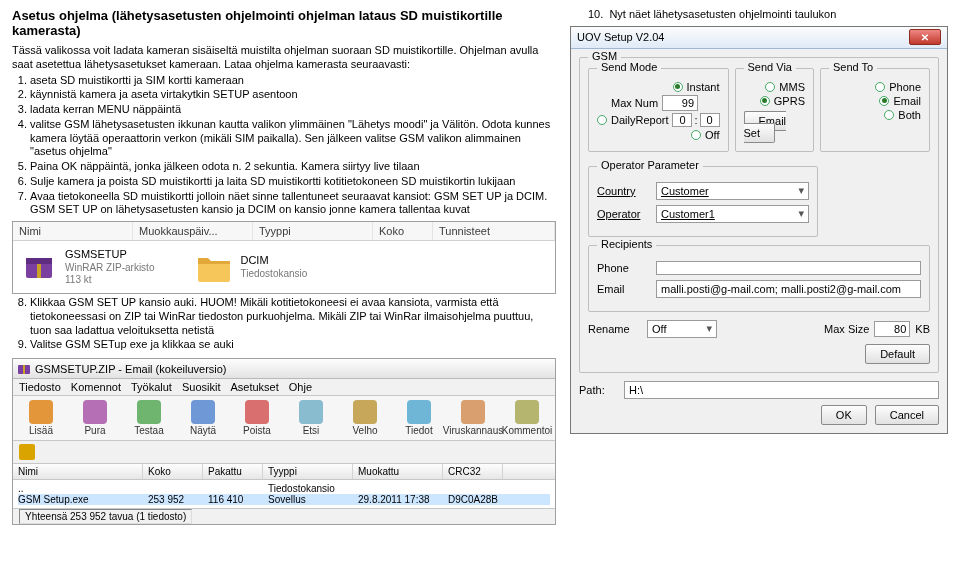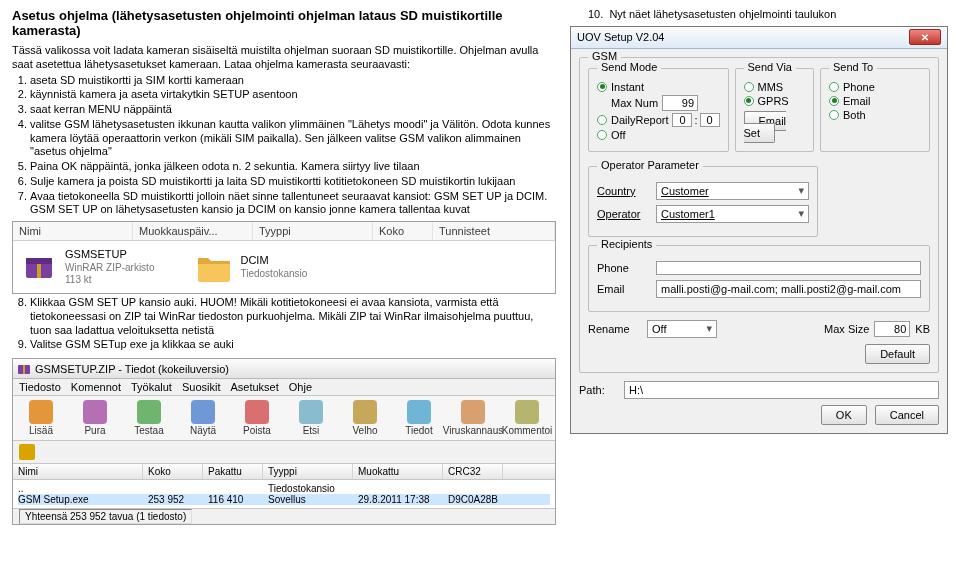--- a/index.html
+++ b/index.html
@@ -76,21 +76,21 @@
   .uov .closebtn{
     width:32px;height:16px; background:linear-gradient(#f08784,#c0392b);
     border:1px solid #8b2b22; border-radius:2px; color:#fff; font-size:10px;
     display:flex;align-items:center;justify-content:center; font-weight:bold;
   }
   .uov .body{ background:#f0f0f0; padding:8px; font-family:"MS Sans Serif",Tahoma,sans-serif; }
   .groupbox{ border:1px solid #bfbfbf; border-radius:2px; padding:10px 8px 8px; position:relative; margin-bottom:8px; background:#f0f0f0;}
   .groupbox .legend{ position:absolute; top:-8px; left:8px; background:#f0f0f0; padding:0 4px; font-size:11px;}
   .row3{ display:flex; gap:6px; }
   .row3 > .groupbox{ flex:1; }
-  .radio, .olabel{ font-size:11px; display:flex; align-items:center; gap:4px; margin:2px 0; }
+  .radio, .olabel{ font-size:11px; display:flex; align-items:center; gap:4px; margin:2px 0;justify-content:flex-end; }
   .radio .dot{ width:10px;height:10px;border:1px solid #4a6; border-radius:50%; background:#fff; display:flex;align-items:center;justify-content:center;}
   .radio.on .dot::after{ content:""; width:5px;height:5px;border-radius:50%; background:#2a7a2a;}
   .maxnum{ display:flex;align-items:center; gap:4px; margin-left:14px; font-size:11px;}
   .numbox{ border:1px solid #9a9a9a; background:#fff; width:36px; padding:1px 3px; text-align:right; font-size:11px;}
   .spinpair{ display:flex; gap:2px; align-items:center;}
   .spin{ width:20px; border:1px solid #9a9a9a; background:#fff; text-align:center; padding:0 2px;}
   .formrow{ display:flex; align-items:center; gap:5px; margin:5px 0; font-size:11px;}
   .formrow label{ width:54px; }
   .txtin{ border:1px solid #9a9a9a; background:#fff; padding:2px 4px; flex:1; font-size:11px;}
   .drop{ border:1px solid #9a9a9a; background:#fff; padding:2px 20px 2px 4px; font-size:11px; position:relative;}
@@ -106,21 +106,21 @@
 <body>
 
 <div class="two-col">
 
   <div class="left">
     <h2 class="title">Asetus ohjelma (lähetysasetusten ohjelmointi ohjelman lataus SD muistikortille kamerasta)</h2>
     <p class="intro">Tässä valikossa voit ladata kameran sisäiseltä muistilta ohjelman suoraan SD muistikortille. Ohjelman avulla saat asetettua lähetysasetukset kameraan. Lataa ohjelma kamerasta seuraavasti:</p>
     <ol class="steps">
       <li>aseta SD muistikortti ja SIM kortti kameraan</li>
       <li>käynnistä kamera ja aseta virtakytkin SETUP asentoon</li>
-      <li>saat kerran MENU näppäintä</li>
+      <li>ladata kerran MENU näppäintä</li>
       <li>valitse GSM lähetysasetusten ikkunan kautta valikon ylimmäinen "Lähetys moodi" ja Välitön. Odota kunnes kamera löytää operaattorin verkon (mikäli SIM paikalla). Sen jälkeen valitse GSM valikon alimmainen "asetus ohjelma"</li>
       <li>Paina OK näppäintä, jonka jälkeen odota n. 2 sekuntia. Kamera siirtyy live tilaan</li>
       <li>Sulje kamera ja poista SD muistikortti ja laita SD muistikortti kotitietokoneen SD muistikortin lukijaan</li>
       <li>
         <span>Avaa tietokoneella SD muistikortti jolloin näet sinne tallentuneet seuraavat kansiot: GSM SET UP ja DCIM.</span>
         <span class="sub">GSM SET UP on lähetysasetusten kansio ja DCIM on kansio jonne kamera tallentaa kuvat</span>
       </li>
     </ol>
 
     <div class="panel">
@@ -167,21 +167,21 @@
     </ol>
 
     <div class="panel winrar">
       <div class="titlebar">
         <div class="icon">
           <svg width="14" height="14">
               <rect x="1" y="3" width="12" height="9" rx="1" fill="#7b3fa0"></rect>
               <rect x="6" y="3" width="2" height="9" fill="#c9a227"></rect>
             </svg>
         </div>
-        <div class="t">GSMSETUP.ZIP - Tiedot (kokeiluversio)</div>
+        <div class="t">GSMSETUP.ZIP - Email (kokeiluversio)</div>
       </div>
       <div class="menubar">
         <span>Tiedosto</span>
         <span>Komennot</span>
         <span>Työkalut</span>
         <span>Suosikit</span>
         <span>Asetukset</span>
         <span>Ohje</span>
       </div>
       <div class="toolbar">

